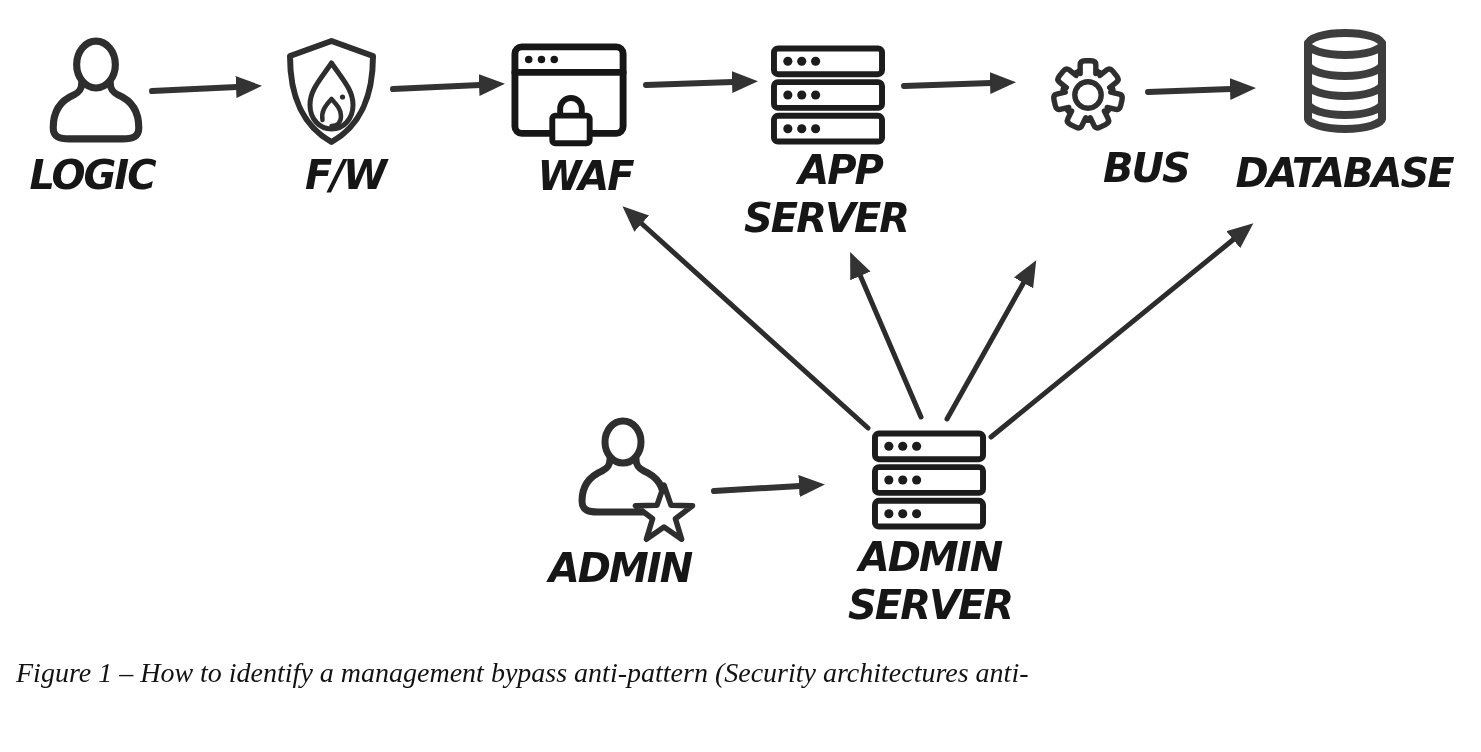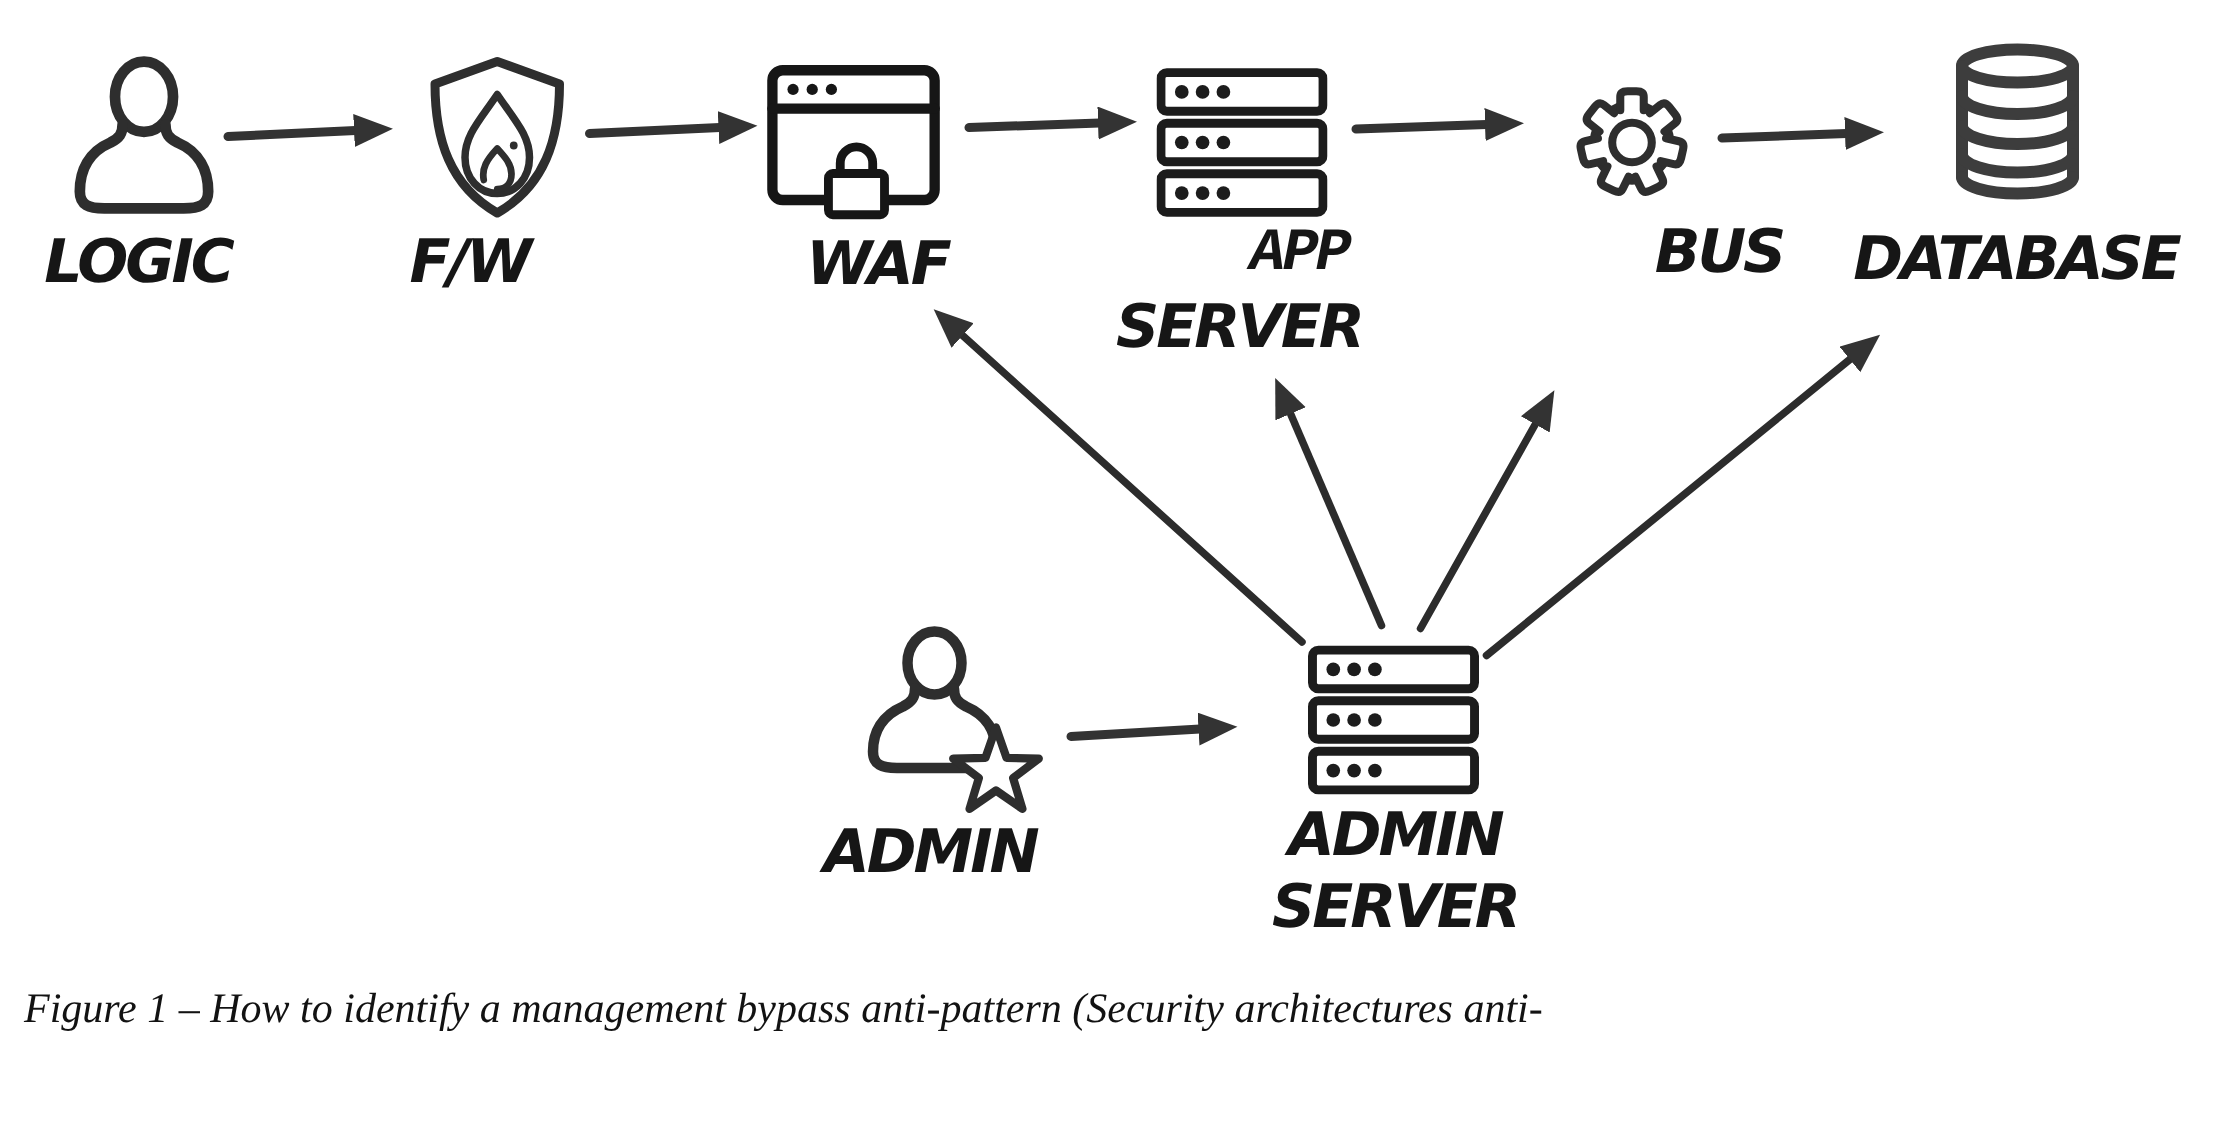--- a/index.html
+++ b/index.html
@@ -75,21 +75,21 @@
   <div class="label" style="left:92px;top:155px;">LOGIC</div>
 
   <div class="node" style="left:283px;top:36px;">
     <svg width="97" height="112" viewBox="0 0 97 112" fill="none" stroke="#2e2e2e" stroke-linecap="round" stroke-linejoin="round">
       <path stroke-width="6" d="M48.5 5 L90 20 C90 57 80 88 48.5 106 C17 88 7 57 7 20 Z"></path>
       <path stroke-width="5" d="M48.5 27 C60 44 70 54 70 69 C70 83 60.5 93 48.5 93 C36.5 93 27 83 27 69 C27 54 37 44 48.5 27 Z"></path>
       <path stroke-width="4.5" d="M39.5 84 C38 76 41.5 70.5 48.5 63 C54 69 58 73.5 58 80 C58 86.5 54 90 48.5 90"></path>
       <circle cx="59.5" cy="61" r="2.6" fill="#2e2e2e" stroke="none"></circle>
     </svg>
   </div>
-  <div class="label" style="left:313px;top:155px;font-style:italic;">F/W</div>
+  <div class="label" style="left:345px;top:155px;font-style:italic;">F/W</div>
 
   <div class="node" style="left:511px;top:42px;">
     <svg width="118" height="106" viewBox="0 0 120 106" fill="none" stroke="#161616" stroke-linecap="round" stroke-linejoin="round">
       <rect x="4" y="4" width="110" height="88" rx="7" stroke-width="7"></rect>
       <line x1="4" y1="30" x2="114" y2="30" stroke-width="7"></line>
       <circle cx="18" cy="17" r="3.8" fill="#161616" stroke="none"></circle>
       <circle cx="31" cy="17" r="3.8" fill="#161616" stroke="none"></circle>
       <circle cx="44" cy="17" r="3.8" fill="#161616" stroke="none"></circle>
       <path d="M50 76 L50 67 A11 11 0 0 1 72 67 L72 76" stroke-width="6"></path>
       <rect x="42" y="74" width="38" height="28" rx="3" stroke-width="6" fill="#ffffff"></rect>
@@ -108,21 +108,21 @@
           <circle cx="45" cy="16" r="4.6"></circle>
         <circle cx="17" cy="50" r="4.6"></circle>
           <circle cx="31" cy="50" r="4.6"></circle>
           <circle cx="45" cy="50" r="4.6"></circle>
         <circle cx="17" cy="84" r="4.6"></circle>
           <circle cx="31" cy="84" r="4.6"></circle>
           <circle cx="45" cy="84" r="4.6"></circle>
       </g>
     </svg>
   </div>
-  <div class="label" style="left:866px;top:150px;font-family:Liberation Mono, monospace;">APP</div>
+  <div class="label" style="left:840px;top:150px;">APP</div>
   <div class="label" style="left:826px;top:198px;">SERVER</div>
 
   <div class="node" style="left:1044px;top:49px;">
     <svg width="88" height="92" viewBox="0 0 90 92" fill="none" stroke="#2e2e2e" stroke-linecap="round" stroke-linejoin="round">
       <circle cx="45" cy="46" r="26" stroke-width="5.5"></circle>
       <g stroke-width="5.5" fill="#ffffff">
         <path transform="translate(45,46)" d="M-8,-22 L-8,-31 Q-8,-35 -3,-35 L3,-35 Q8,-35 8,-31 L8,-22"></path>
         <path transform="translate(45,46) rotate(51.4)" d="M-8,-22 L-8,-31 Q-8,-35 -3,-35 L3,-35 Q8,-35 8,-31 L8,-22"></path>
         <path transform="translate(45,46) rotate(102.9)" d="M-8,-22 L-8,-31 Q-8,-35 -3,-35 L3,-35 Q8,-35 8,-31 L8,-22"></path>
         <path transform="translate(45,46) rotate(154.3)" d="M-8,-22 L-8,-31 Q-8,-35 -3,-35 L3,-35 Q8,-35 8,-31 L8,-22"></path>

